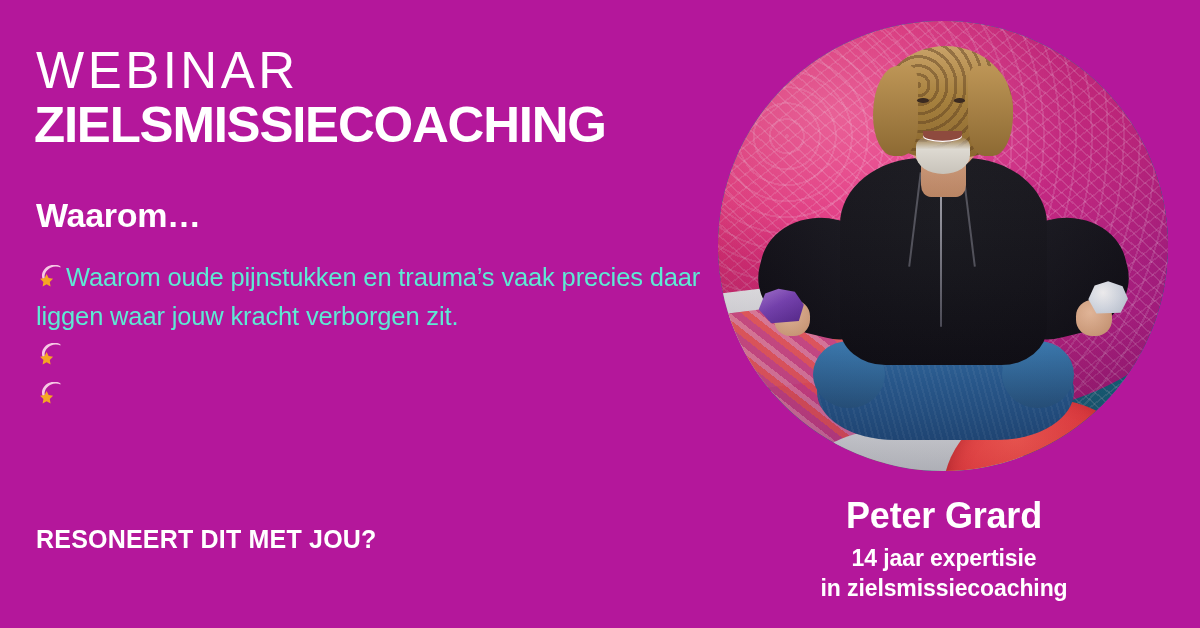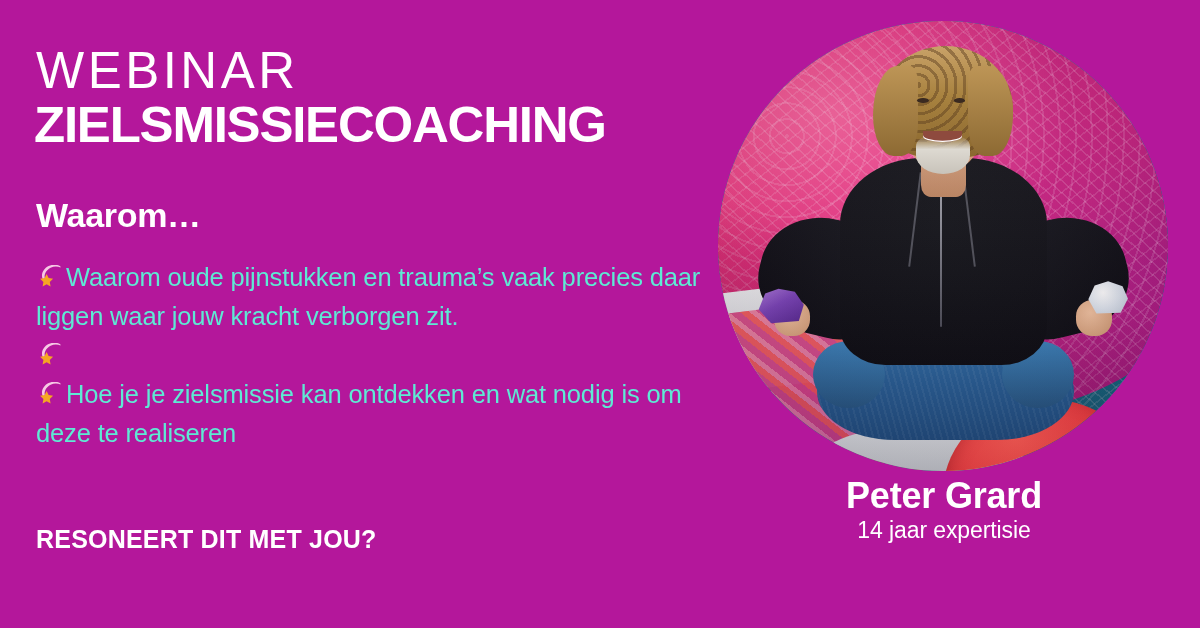--- a/index.html
+++ b/index.html
@@ -353,24 +353,26 @@
     top: 477px;
     width: 408px;
     text-align: center;
     color: #ffffff;
   }
   .cap-name {
     font-size: 36px;
     font-weight: 800;
     letter-spacing: -0.2px;
     line-height: 1.05;
+    margin-top: 20px;
   }
   .cap-sub {
+    margin-top: 8px;
     font-size: 23px;
-    font-weight: 400;
+    font-weight: 700;
     line-height: 30px;
     letter-spacing: -0.1px;
   }
   .cap-sub span { display:block; }
 </style>
 </head>
 <body>
 
 <div class="banner">
 
@@ -390,21 +392,21 @@
             </svg></span><span>Waarom oude pijnstukken en trauma’s vaak precies daar liggen waar jouw kracht verborgen zit.</span></span>
 
       <span class="bullet-line"><span class="b-icon"><svg width="28" height="26" viewBox="0 0 28 26">
               <path d="M24.5 2.6C21.8 1.2 18 1.1 14.6 2.8 9.8 5.2 7.4 10.4 9.2 14.6c.6 1.4 1.7 2.5 3 3.2-2.5-.4-4.6-1.8-5.6-4-1.9-4.5.7-10 6-12.7 4.2-2.1 8.9-1.8 11.9.4z" fill="#F6C9E4"></path>
               <path d="M10.6 8.9l2.0 4.1 4.5.7-3.3 3.2.8 4.5-4.0-2.1-4.0 2.1.8-4.5-3.3-3.2 4.5-.7z" fill="#F5A623"></path>
             </svg></span></span>
 
       <span class="bullet-line"><span class="b-icon"><svg width="28" height="26" viewBox="0 0 28 26">
               <path d="M24.5 2.6C21.8 1.2 18 1.1 14.6 2.8 9.8 5.2 7.4 10.4 9.2 14.6c.6 1.4 1.7 2.5 3 3.2-2.5-.4-4.6-1.8-5.6-4-1.9-4.5.7-10 6-12.7 4.2-2.1 8.9-1.8 11.9.4z" fill="#F6C9E4"></path>
               <path d="M10.6 8.9l2.0 4.1 4.5.7-3.3 3.2.8 4.5-4.0-2.1-4.0 2.1.8-4.5-3.3-3.2 4.5-.7z" fill="#F5A623"></path>
-            </svg></span><span>Hoe je je zielsmissie kan ontdekken en wat nodig is om deze te realiseren</span></span>
+            </svg></span></span>
 
     </div>
 
     <div class="cta">
       <span class="cta-line">RESONEERT DIT MET JOU?</span>
     </div>
 
   </div>
 
   <div class="photo-wrap">
@@ -443,16 +445,17 @@
       <div class="ph-crystal-clear"></div>
 
       <div class="ph-grade"></div>
     </div>
   </div>
 
   <div class="caption">
     <div class="cap-name">Peter Grard</div>
     <div class="cap-sub">
       <span>14 jaar expertisie</span>
+      <span>in zielsmissiecoaching</span>
     </div>
   </div>
 
 </div>
 
 </body></html>

